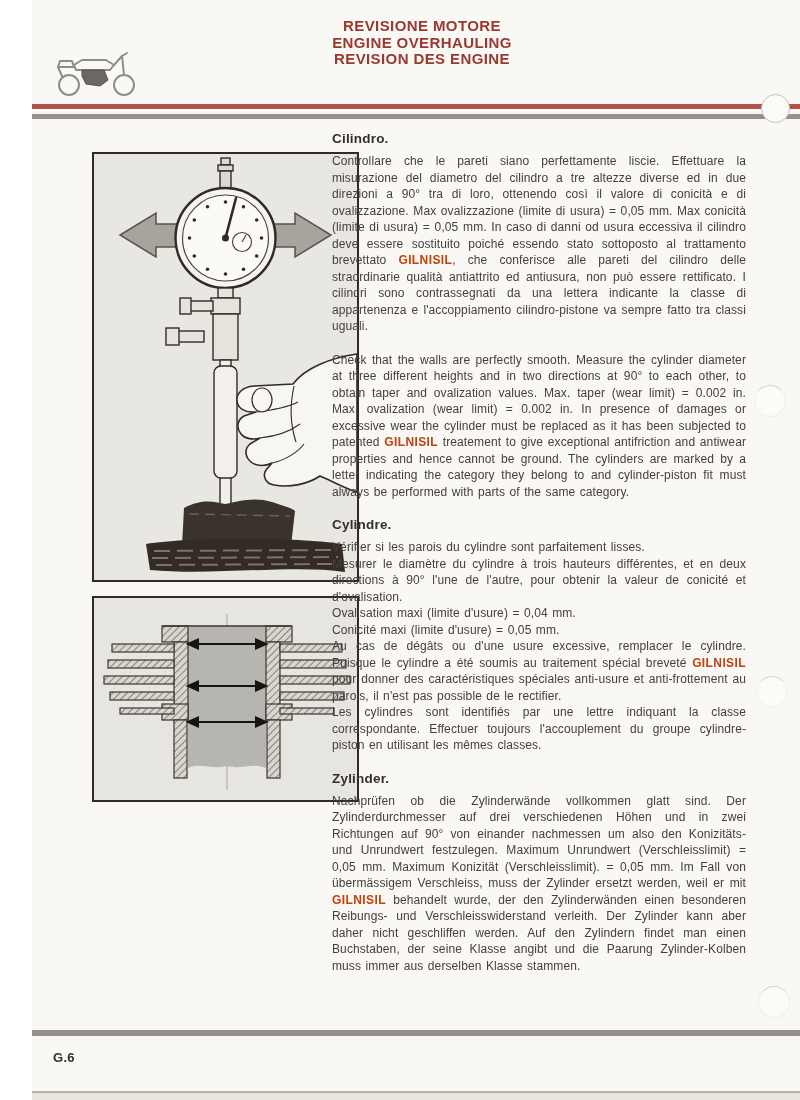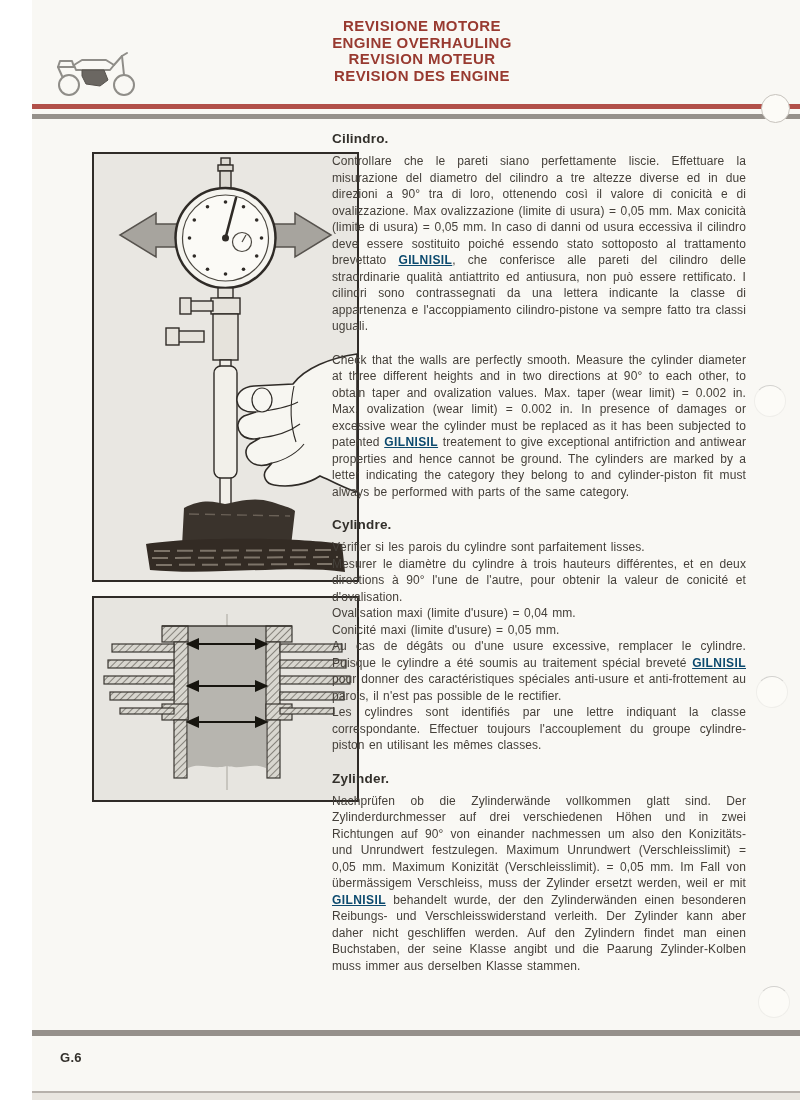--- a/index.html
+++ b/index.html
@@ -37,24 +37,24 @@
   
   .text-column{position:absolute;left:300px;top:131px;width:414px;}
   .text-column section{margin:0 0 17px 0;}
   .sec-heading{
     font-size:13.5px;font-weight:bold;margin:0 0 7px 0;color:#33302b;letter-spacing:.2px;
   }
   .sec-par{
     margin:0;font-size:12px;line-height:16.5px;text-align:justify;color:var(--text_dark,#45403a);
     letter-spacing:.1px;word-spacing:1px;
   }
-  .sec-par .b{font-weight:bold;color:#0c4a6e;letter-spacing:.4px;text-decoration:underline;}
+  .sec-par .b{font-weight:bold;color:#c2410c;letter-spacing:.4px;}
   
   .bottom-bar{position:absolute;left:0;top:1030px;width:800px;height:6px;background:var(--stripe_gray,#96918b);}
-  .page-number{position:absolute;left:28px;top:1050px;font-size:13px;font-weight:bold;color:#33302b;letter-spacing:.3px;}
+  .page-number{position:absolute;left:21px;top:1050px;font-size:13px;font-weight:bold;color:#33302b;letter-spacing:.3px;}
   .bottom-line{position:absolute;left:0;top:1091px;width:800px;height:2px;background:#b6b1ab;}
   .bottom-band{position:absolute;left:0;top:1093px;width:800px;height:7px;background:#e9e6e0;}
   .right-edge{position:absolute;right:0;top:0;width:7px;height:1100px;background:#efede8;}
 </style>
 </head>
 <body>
 
 <div class="page">
 
   <div class="moto-icon">
@@ -68,21 +68,20 @@
         <path d="M70,16 L72,35"></path>
         <path d="M6,27 L10,36"></path>
       </g>
       <path d="M30,30 L52,30 L56,40 L48,46 L34,44 L30,36 Z" fill="#6b6762" stroke="#56524d" stroke-width="1"></path>
     </svg>
   </div>
 
   <div class="page-title">
       <div>REVISIONE MOTORE</div>
       <div>ENGINE OVERHAULING</div>
-      <div>REVISION MOTEUR</div>
       <div>REVISION DES ENGINE</div>
     </div>
 
   <div class="stripe red"></div>
   <div class="stripe gray"></div>
 
   <div class="hole hole-1"></div>
   <div class="hole hole-faint hole-2"></div>
   <div class="hole hole-faint hole-3"></div>
   <div class="hole hole-faint hole-4"></div>

